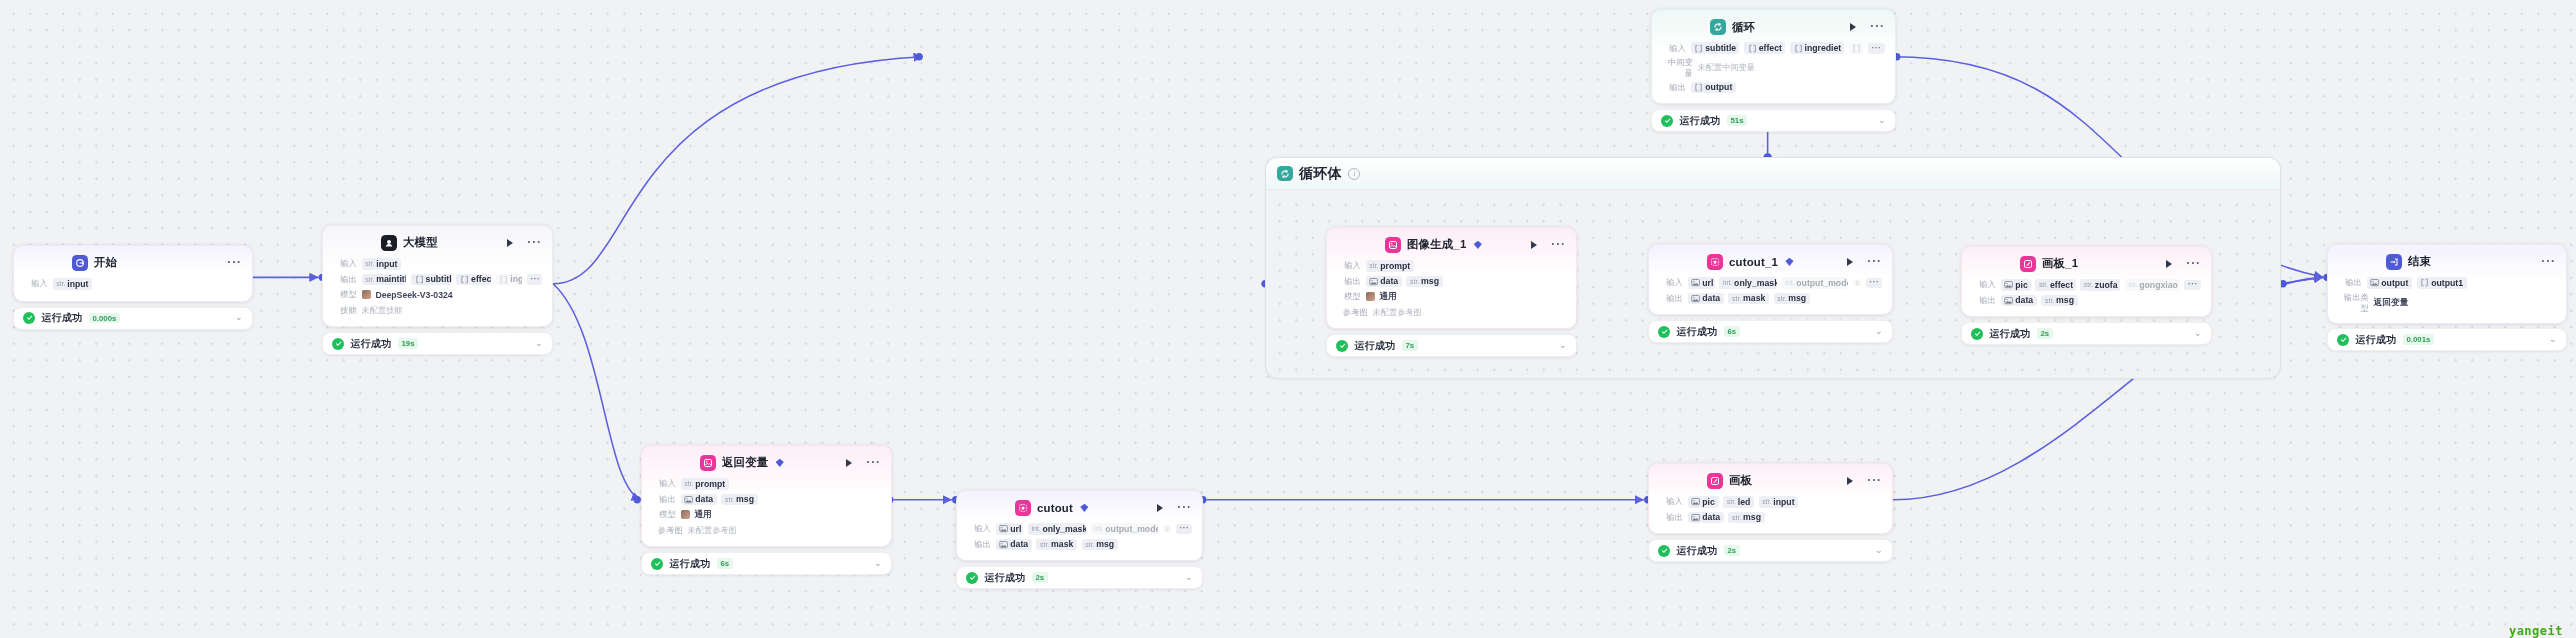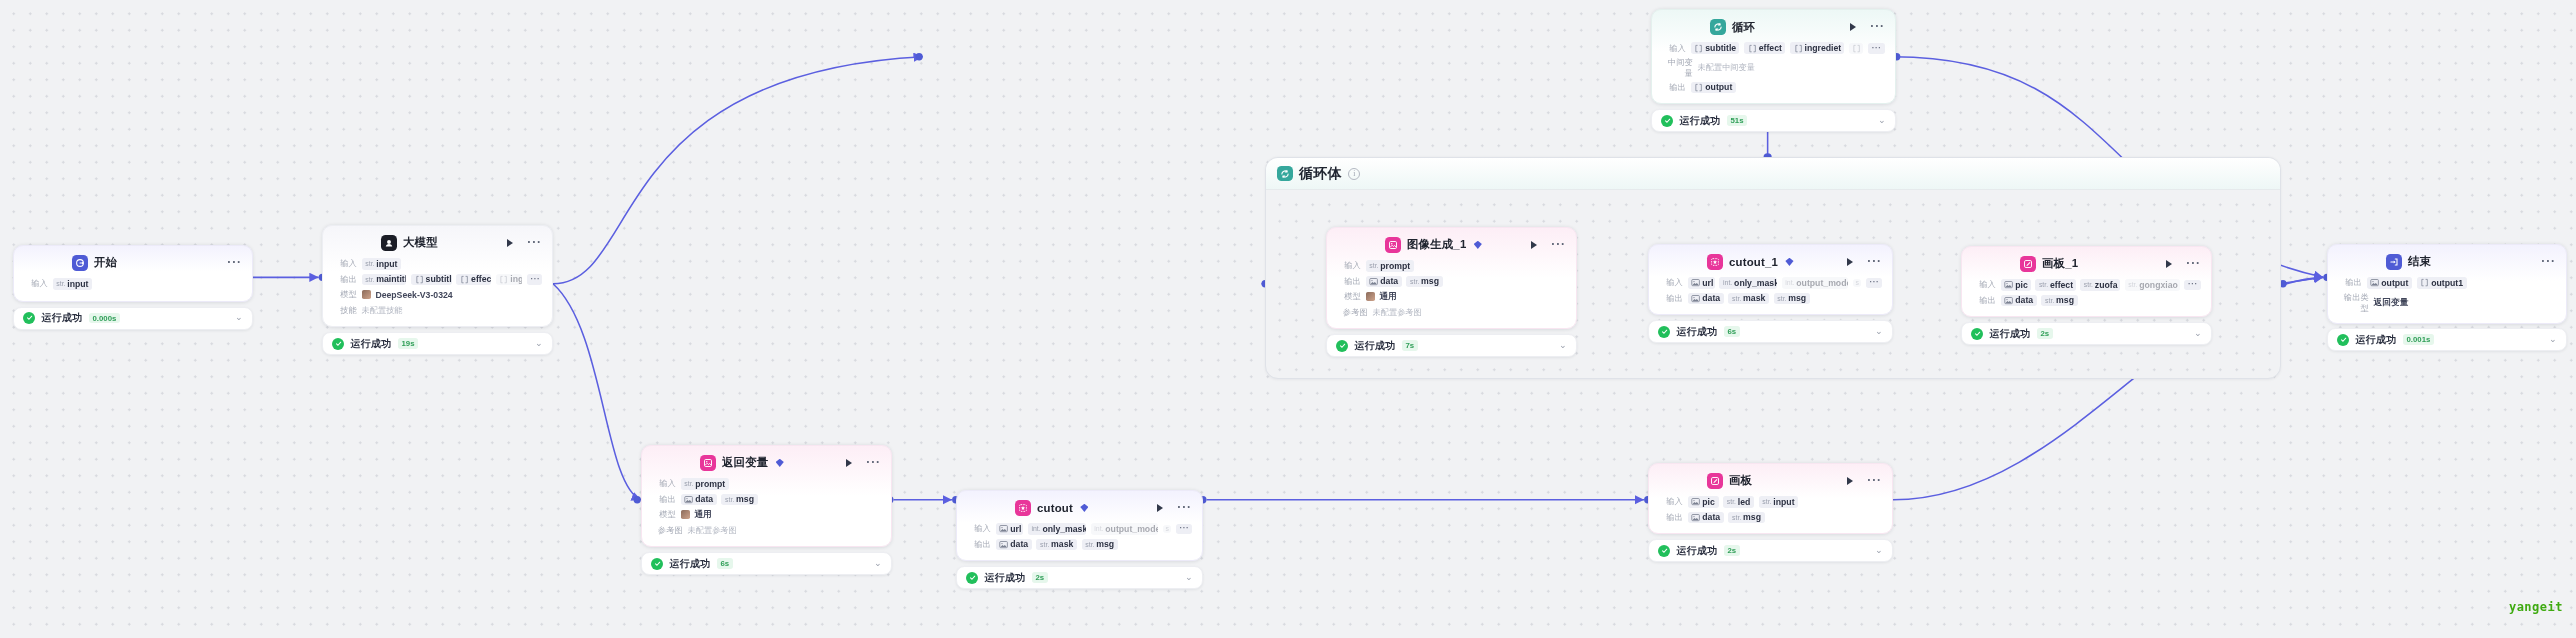--- a/index.html
+++ b/index.html
@@ -119,21 +119,21 @@
   }
   .ok svg{display:block;}
   .stxt{font-size:10px;color:#2b3040;font-weight:700;letter-spacing:0.2px;}
   .dur{
     font-size:7.8px;color:#2f9e57;background:#e6f7ec;
     border-radius:2.7px;padding:0.9px 3.7px;font-weight:700;
   }
   .chev{margin-left:auto;color:#9aa0ad;font-size:9.2px;line-height:9.2px;cursor:pointer;}
 
   .wm{
-    position:absolute;right:13px;bottom:24px;
+    position:absolute;right:13px;bottom:0;
     font-size:12px;font-weight:700;color:#3faa11;
     font-family:"DejaVu Sans Mono","Liberation Mono",monospace;
     letter-spacing:0.5px;
   }
 </style>
 </head>
 <body>
 
 <div id="canvas">
 

